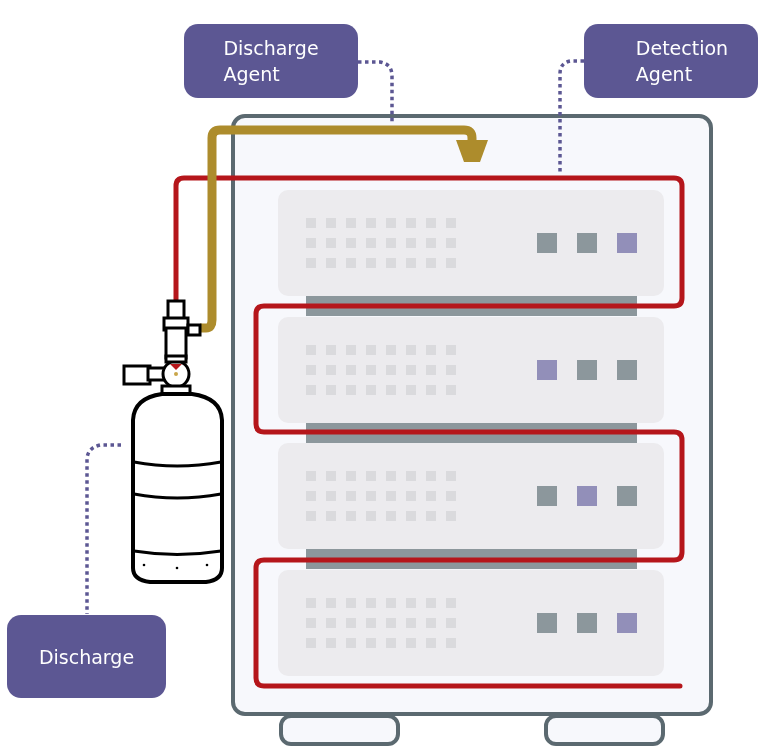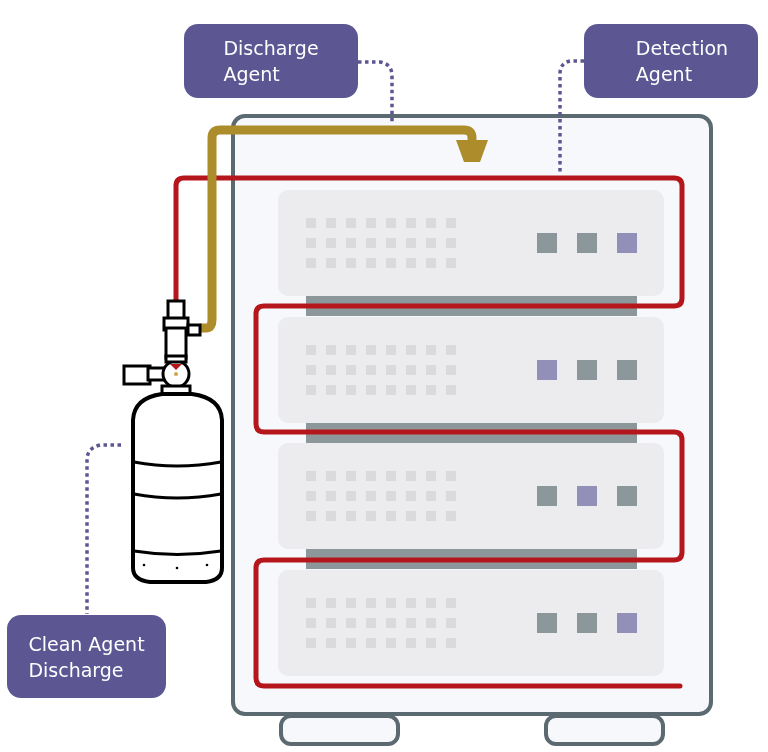--- a/index.html
+++ b/index.html
@@ -192,16 +192,15 @@
   </div>
 </div>
 <div class="label-box" style="left:584px; top:24px; width:174px; height:74px;padding-left:32px;">
   <div>
     <span>Detection</span>
     <span>Agent</span>
   </div>
 </div>
 <div class="label-box" style="left:7px; top:615px; width:159px; height:83px;">
   <div>
-    <span>Clean Agent</span>
     <span>Discharge</span>
   </div>
 </div>
 
 </body></html>

